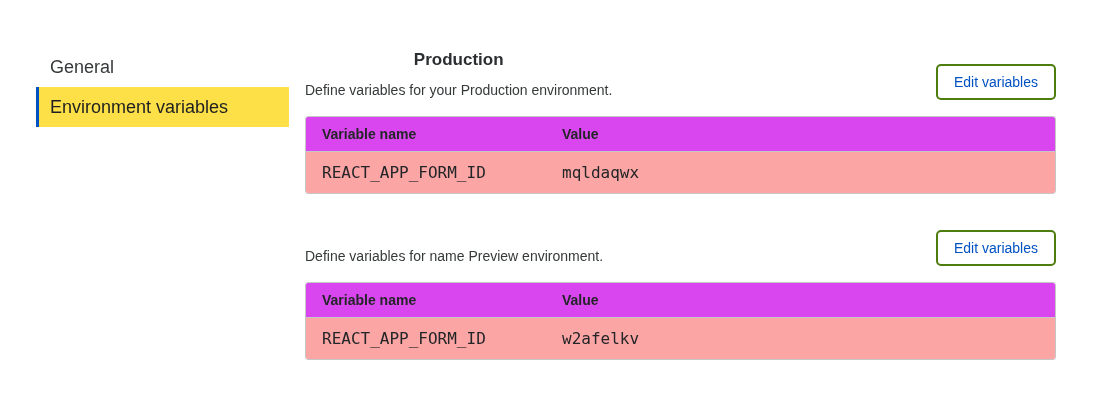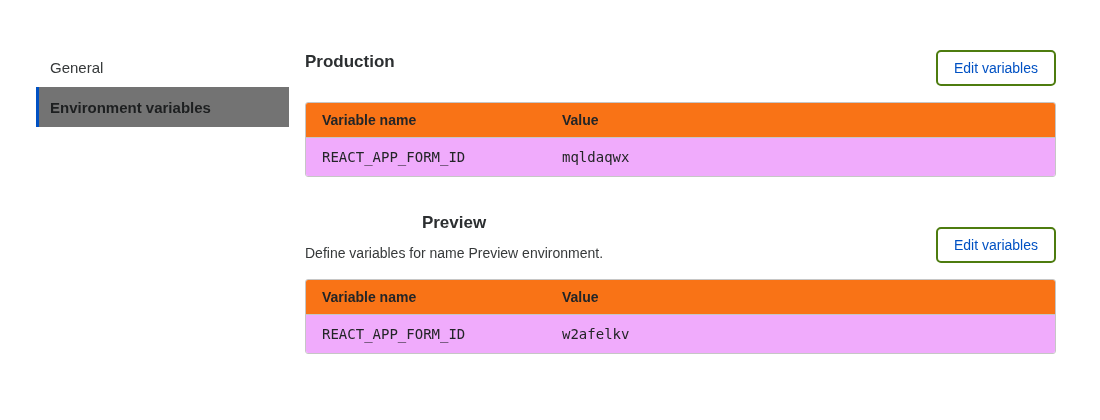--- a/index.html
+++ b/index.html
@@ -22,29 +22,29 @@
     width: 253px;
     margin-left: 36px;
     flex-shrink: 0;
   }
   .nav-item {
     display: flex;
     align-items: center;
     height: 40px;
     padding-left: 11px;
     border-left: 3px solid transparent;
-    font-size: 15px;
+    font-size: 18px;
     color: #36393a;
     cursor: pointer;
     white-space: nowrap;
   }
   .nav-item.selected {
-    background: #737373;
+    background: #fde047;
     border-left-color: #0051c3;
-    font-weight: 700;
+    font-weight: 400;
     color: #1d1f20;
   }
 
   
   .main {
     flex: 1;
     margin-left: 16px;
     margin-right: 44px;
     padding-top: 3px;
   }
@@ -82,34 +82,34 @@
   
   .var-table {
     width: 100%;
     border-collapse: separate;
     border-spacing: 0;
     border: 1px solid #c6c6c6;
     border-radius: 3px;
     overflow: hidden;
   }
   .var-table th {
-    background: #f97316;
+    background: #d946ef;
     text-align: left;
     font-size: 14px;
     font-weight: 700;
     color: #232527;
     padding: 9px 16px;
     border-bottom: 1px solid #c6c6c6;
   }
   .var-table td {
     font-family: "DejaVu Sans Mono", monospace;
-    font-size: 14px;
+    font-size: 16px;
     color: #232527;
     padding: 11px 16px;
-    background: #f0abfc;
+    background: #fca5a5;
   }
   .var-table th.col-name, .var-table td.col-name { width: 240px; }
 </style>
 </head>
 <body>
 
 <div class="layout">
 
   <nav class="sidebar">
     <div class="nav-item">
@@ -119,20 +119,21 @@
       <span>Environment variables</span>
     </div>
   </nav>
 
   <main class="main">
 
     <section class="section">
       <div class="section-header">
         <div>
           <h2 class="section-title">Production</h2>
+          <div class="section-desc">Define variables for your Production environment.</div>
         </div>
         <button class="edit-btn">Edit variables</button>
       </div>
       <table class="var-table">
         <thead>
           <tr>
             <th class="col-name">Variable name</th>
             <th>Value</th>
           </tr>
         </thead>
@@ -141,21 +142,20 @@
             <td class="col-name">REACT_APP_FORM_ID</td>
             <td>mqldaqwx</td>
           </tr>
         </tbody>
       </table>
     </section>
 
     <section class="section">
       <div class="section-header">
         <div>
-          <h2 class="section-title">Preview</h2>
           <div class="section-desc">Define variables for name Preview environment.</div>
         </div>
         <button class="edit-btn">Edit variables</button>
       </div>
       <table class="var-table">
         <thead>
           <tr>
             <th class="col-name">Variable name</th>
             <th>Value</th>
           </tr>

